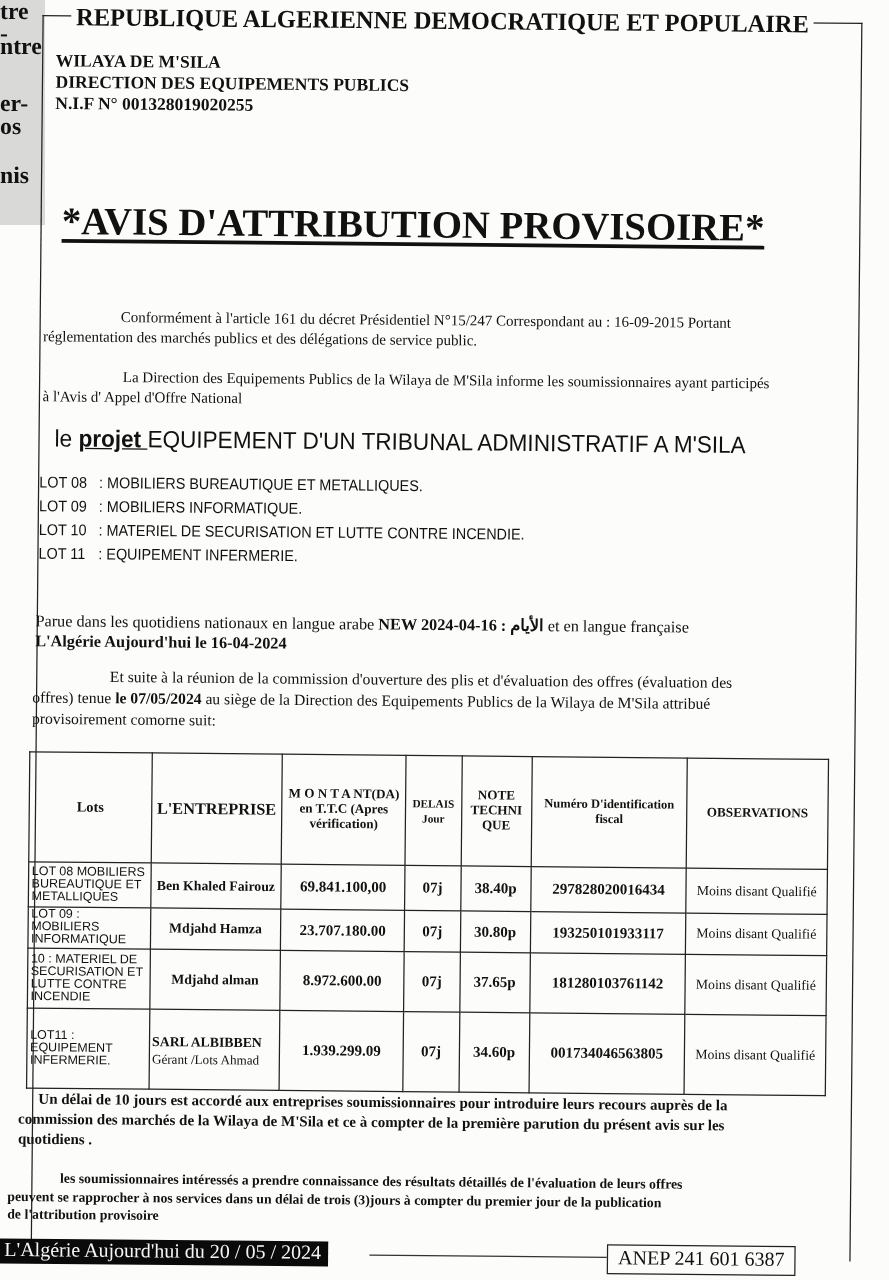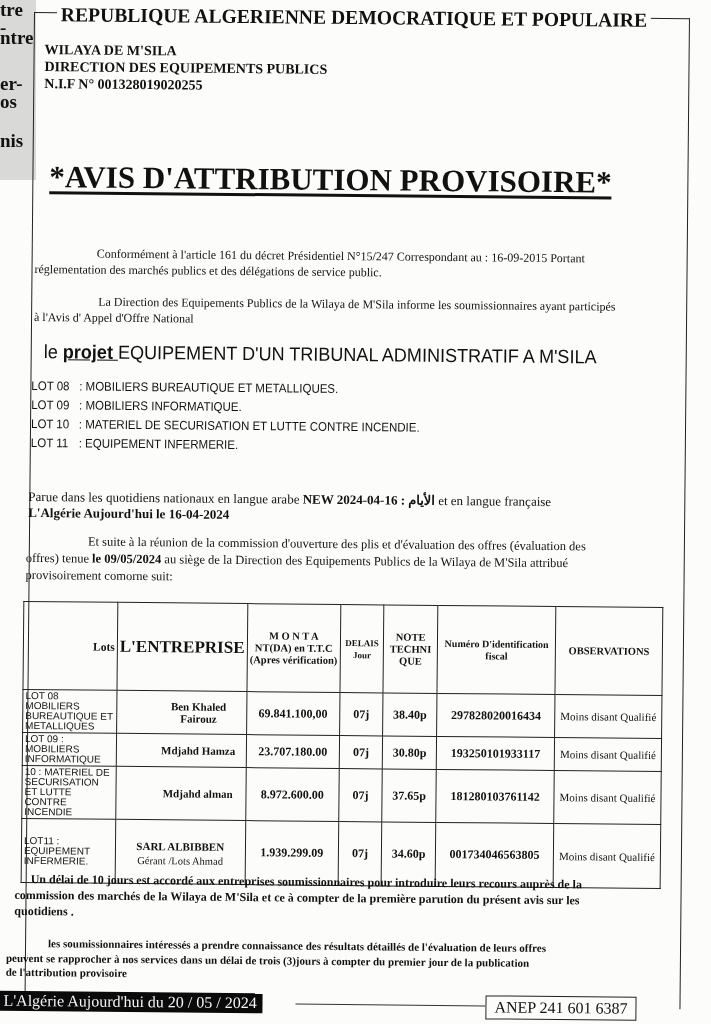--- a/index.html
+++ b/index.html
@@ -14,21 +14,21 @@
   .projet { position:absolute; left:12px; top:328px; font-family:"Liberation Sans", sans-serif; font-size:19px; white-space:nowrap; transform:scaleX(0.95); transform-origin:0 0; }
   .projet b { font-weight:normal; }
   .projet u { font-weight:bold; }
   .lots { position:absolute; left:0px; top:364px; font-family:"Liberation Sans", sans-serif; font-size:12.5px; line-height:19px; }
   .lot-row { white-space:nowrap; transform:scaleX(0.92); transform-origin:0 0; }
   .lot-code { display:inline-block; width:52px; }
   table.res { position:absolute; left:-6px; top:588px; width:640px; border-collapse:collapse; font-size:11px; }
   table.res th, table.res td { border:1.3px solid #222; text-align:center; vertical-align:middle; padding:1px 2px; }
   table.res th { font-weight:bold; font-size:10.5px; line-height:12px; }
   table.res td.lot { text-align:left; font-family:"Liberation Sans", sans-serif; font-size:10px; line-height:10px; }
-  table.res td.ent { font-weight:bold; font-size:11px;padding-left:36px; }
+  table.res td.ent { font-weight:bold; font-size:11px; }
   table.res td.num { font-weight:bold; font-size:12px; }
   table.res td.obs { font-size:11px; }
   .foot-left { position:absolute; left:-28px; top:978px; background:#0a0a0a; color:#f5f5f5; font-size:16px; padding:1px 6px; white-space:nowrap; }
   .foot-line { position:absolute; left:270px; top:988px; width:190px; height:1px; background:#333; }
   .foot-right { position:absolute; left:460px; top:978px; border:1.5px solid #222; font-size:16px; padding:2px 8px; white-space:nowrap; background:#fcfcfa; }
   .bold { font-weight:bold; }
 </style>
 </head>
 <body>
 
@@ -68,29 +68,29 @@
     <div class="lot-row"><span class="lot-code">LOT 11</span><span>: EQUIPEMENT INFERMERIE.</span></div>
   </div>
 
   <div class="p" style="left:-2px; top:476px; font-size:13px; white-space:nowrap;">
     <span>Parue dans les quotidiens nationaux en langue arabe </span><span class="bold">NEW الأيام : 16-04-2024</span><span> et en langue française</span>
   </div>
   <div class="p bold" style="left:-2px; top:492px; font-size:13px; white-space:nowrap;">L'Algérie Aujourd'hui  le 16-04-2024</div>
 
   <div class="p" style="left:58px; top:520px; font-size:12.5px; white-space:nowrap;">Et suite à la réunion de la commission d'ouverture des plis et d'évaluation des offres (évaluation des</div>
   <div class="p" style="left:-4px; top:537px; font-size:12.5px; white-space:nowrap;">
-    <span>offres) tenue </span><span class="bold">le 09/05/2024</span><span> au siège de la Direction des Equipements Publics de la Wilaya de M'Sila attribué</span>
+    <span>offres) tenue </span><span class="bold">le 07/05/2024</span><span> au siège de la Direction des Equipements Publics de la Wilaya de M'Sila attribué</span>
   </div>
   <div class="p" style="left:-4px; top:554px; font-size:12.5px; white-space:nowrap;">provisoirement  comorne suit:</div>
 
   <table class="res">
     <thead>
       <tr style="height:88px">
-        <th style="width:94px; text-align:right; font-size:11.5px;">Lots</th>
-        <th style="width:100px; font-size:17px;">L'ENTREPRISE</th>
+        <th style="width:94px; text-align:center; font-size:11.5px;">Lots</th>
+        <th style="width:100px; font-size:13px;">L'ENTREPRISE</th>
         <th style="width:96px;">M O N T A NT(DA) en T.T.C (Apres vérification)</th>
         <th style="width:40px; font-size:9px;">DELAIS Jour</th>
         <th style="width:52px;">NOTE TECHNI QUE</th>
         <th style="width:122px; font-size:10px;">Numéro D'identification fiscal</th>
         <th style="width:110px; font-size:10.5px;">OBSERVATIONS</th>
       </tr>
     </thead>
     <tbody>
       <tr style="height:36px">
         <td class="lot">LOT 08  MOBILIERS BUREAUTIQUE ET METALLIQUES</td>
@@ -114,21 +114,21 @@
         <td class="lot">10 : MATERIEL DE SECURISATION ET LUTTE CONTRE INCENDIE</td>
         <td class="ent">Mdjahd alman</td>
         <td class="num">8.972.600.00</td>
         <td class="num">07j</td>
         <td class="num">37.65p</td>
         <td class="num">181280103761142</td>
         <td class="obs">Moins disant Qualifié</td>
       </tr>
       <tr style="height:64px">
         <td class="lot">LOT11 : EQUIPEMENT INFERMERIE.</td>
-        <td style="text-align:center;margin-left:28px;">
+        <td style="text-align:left;margin-left:28px;">
           <div class="bold" style="font-size:11px; line-height:18px;">SARL ALBIBBEN</div>
           <div style="font-size:10.5px; line-height:12px;">Gérant /Lots Ahmad</div>
         </td>
         <td class="num">1.939.299.09</td>
         <td class="num">07j</td>
         <td class="num">34.60p</td>
         <td class="num">001734046563805</td>
         <td class="obs">Moins disant Qualifié</td>
       </tr>
     </tbody>

